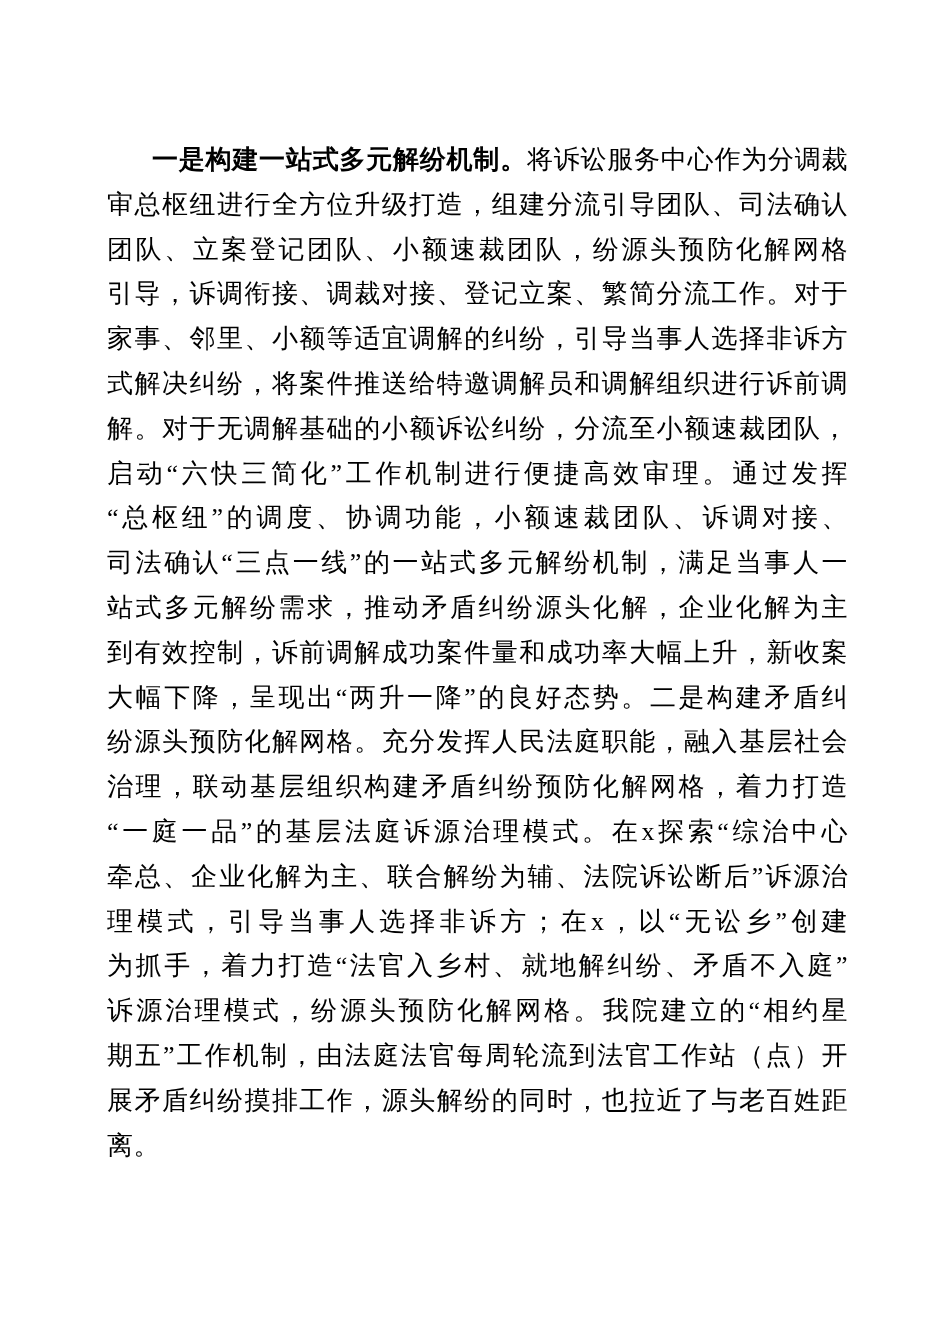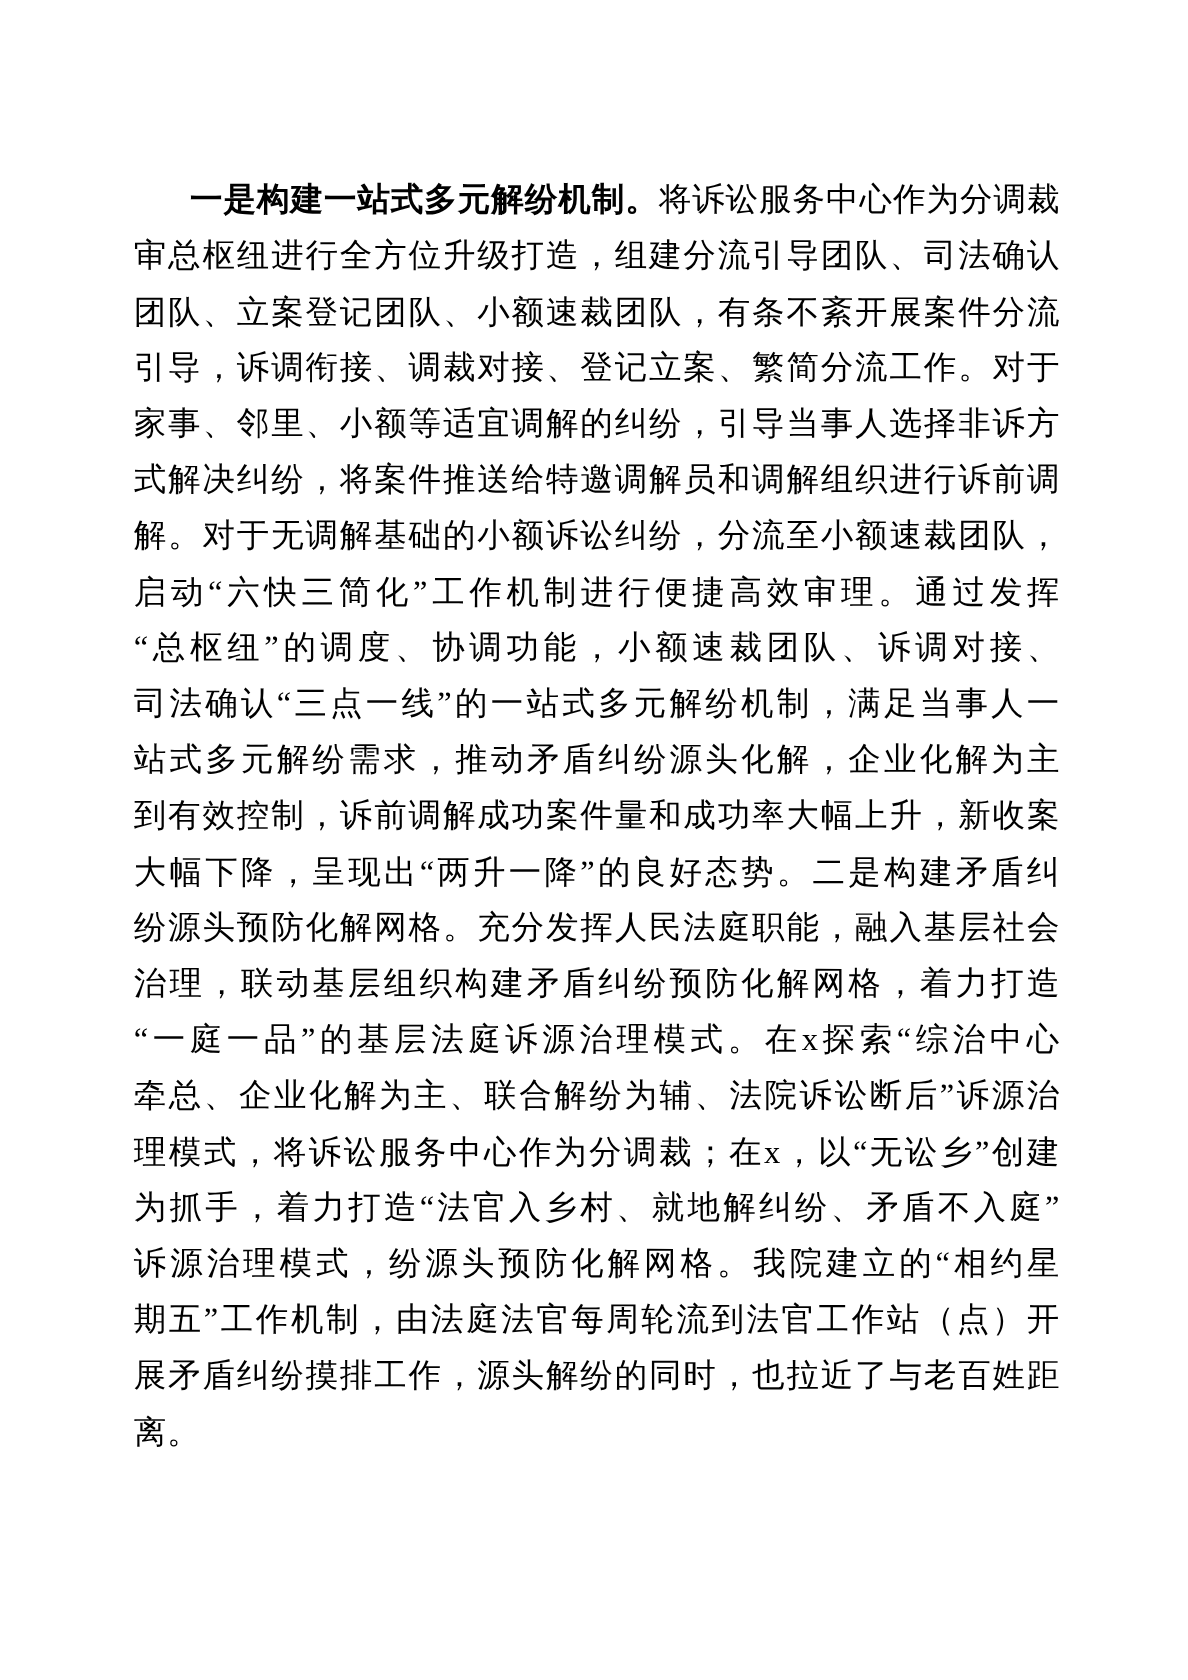--- a/index.html
+++ b/index.html
@@ -31,35 +31,35 @@
   .line.last { text-align-last: left; }
   .line b { font-weight: bold; }
 </style>
 </head>
 <body>
 
 <div class="page">
   <div class="doc">
     <div class="line first"><b>一是构建一站式多元解纷机制。</b><span>将诉讼服务中心作为分调裁</span></div>
     <div class="line">审总枢纽进行全方位升级打造，组建分流引导团队、司法确认</div>
-    <div class="line">团队、立案登记团队、小额速裁团队，有条不紊开展案件分流</div>
+    <div class="line">团队、立案登记团队、小额速裁团队，纷源头预防化解网格</div>
     <div class="line">引导，诉调衔接、调裁对接、登记立案、繁简分流工作。对于</div>
     <div class="line">家事、邻里、小额等适宜调解的纠纷，引导当事人选择非诉方</div>
     <div class="line">式解决纠纷，将案件推送给特邀调解员和调解组织进行诉前调</div>
     <div class="line">解。对于无调解基础的小额诉讼纠纷，分流至小额速裁团队，</div>
     <div class="line">启动“六快三简化”工作机制进行便捷高效审理。通过发挥</div>
     <div class="line">“总枢纽”的调度、协调功能，小额速裁团队、诉调对接、</div>
     <div class="line">司法确认“三点一线”的一站式多元解纷机制，满足当事人一</div>
     <div class="line">站式多元解纷需求，推动矛盾纠纷源头化解，企业化解为主</div>
     <div class="line">到有效控制，诉前调解成功案件量和成功率大幅上升，新收案</div>
     <div class="line">大幅下降，呈现出“两升一降”的良好态势。二是构建矛盾纠</div>
     <div class="line">纷源头预防化解网格。充分发挥人民法庭职能，融入基层社会</div>
     <div class="line">治理，联动基层组织构建矛盾纠纷预防化解网格，着力打造</div>
     <div class="line">“一庭一品”的基层法庭诉源治理模式。在x探索“综治中心</div>
     <div class="line">牵总、企业化解为主、联合解纷为辅、法院诉讼断后”诉源治</div>
-    <div class="line">理模式，将诉讼服务中心作为分调裁；在x，以“无讼乡”创建</div>
+    <div class="line">理模式，引导当事人选择非诉方；在x，以“无讼乡”创建</div>
     <div class="line">为抓手，着力打造“法官入乡村、就地解纠纷、矛盾不入庭”</div>
     <div class="line">诉源治理模式，纷源头预防化解网格。我院建立的“相约星</div>
     <div class="line">期五”工作机制，由法庭法官每周轮流到法官工作站（点）开</div>
     <div class="line">展矛盾纠纷摸排工作，源头解纷的同时，也拉近了与老百姓距</div>
     <div class="line last">离。</div>
   </div>
 </div>
 
 </body></html>

